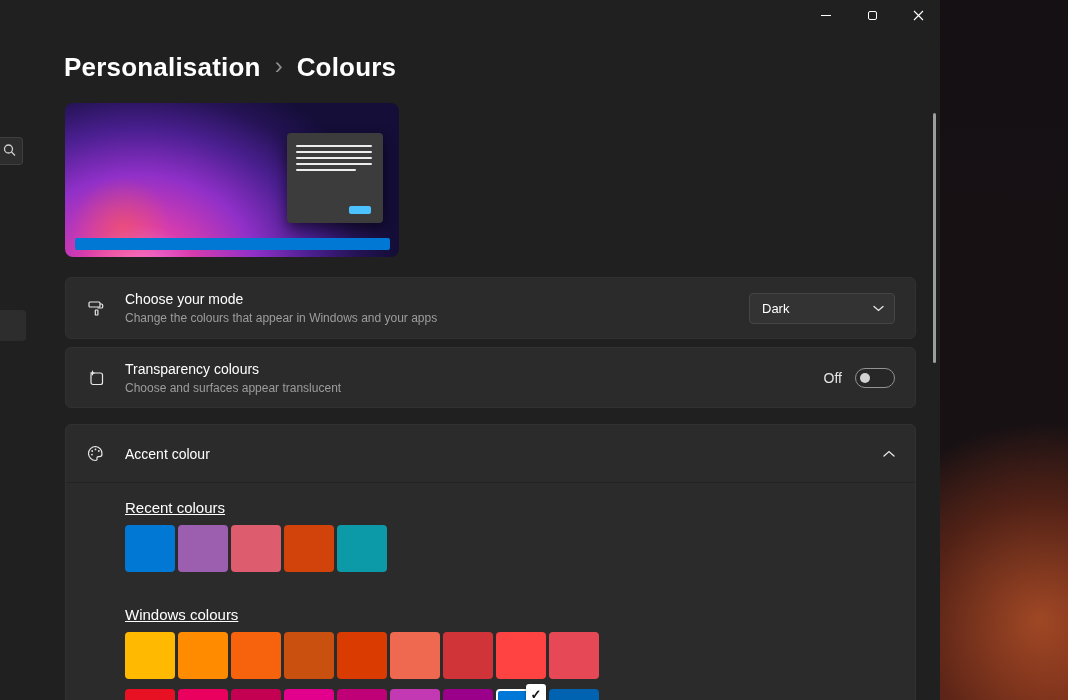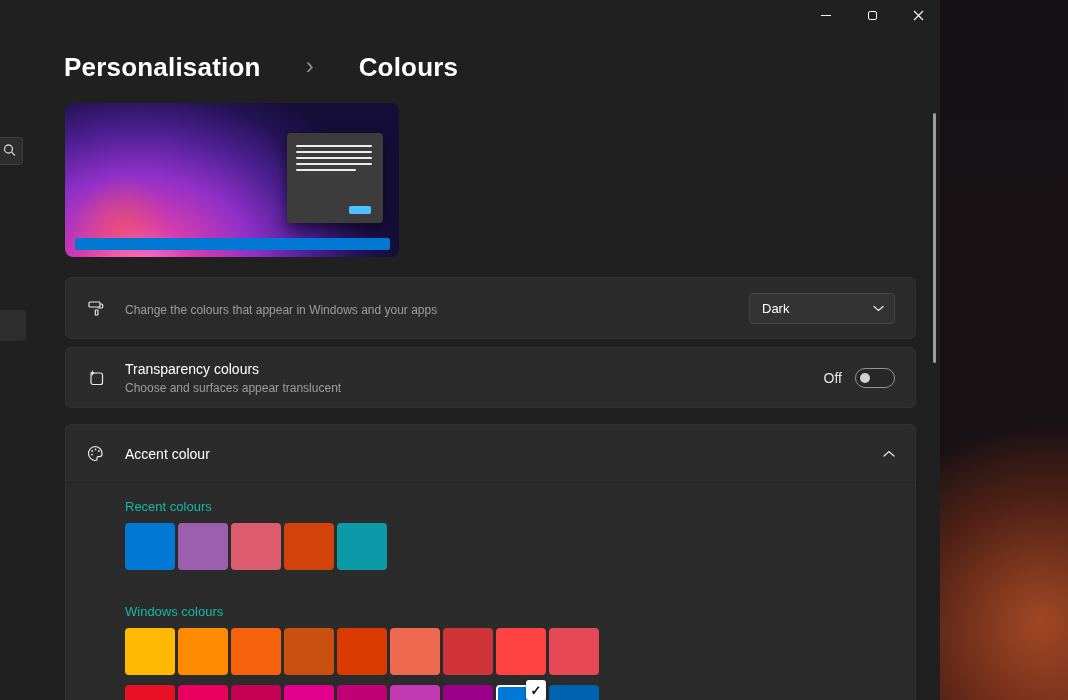--- a/index.html
+++ b/index.html
@@ -19,21 +19,21 @@
   .btn-min { left:803px; } .btn-max { left:849px; } .btn-close { left:896px; width:44px; }
   .glyph-min { width:10px; height:1px; background:#fff; }
   .glyph-max { width:9px; height:9px; border:1px solid #fff; border-radius:2px; }
 
   
   .search-sliver { position:absolute; left:0; top:137px; width:23px; height:28px; background:#2d2d2d; border:1px solid #3f3f3f; border-left:none; border-radius:0 4px 4px 0; }
   .search-sliver svg { position:absolute; left:2px; top:5px; }
   .nav-sliver { position:absolute; left:0; top:310px; width:26px; height:31px; background:#2d2d2d; border-radius:0 4px 4px 0; }
 
   
-  .breadcrumb { position:absolute; left:64px; top:52px; display:flex; align-items:center; color:#fff;gap:31px; }
+  .breadcrumb { position:absolute; left:64px; top:52px; display:flex; align-items:center; color:#fff; }
   .crumb { font-size:26px; font-weight:700; letter-spacing:.2px; }
   .crumb-sep { font-size:24px; color:#8f8f8f; margin:0 14px; transform:translateY(-2px); font-weight:400; }
 
   
   .preview-card {
     position:absolute; left:65px; top:103px; width:334px; height:154px; border-radius:8px; overflow:hidden;
     background:
       radial-gradient(circle 70px at 17% 80%, rgba(255,96,64,.45), rgba(0,0,0,0) 70%),
       radial-gradient(ellipse 280px 225px at 22% 108%, #ff7ad9 0%, #d83cae 20%, #9030c8 42%, #4a1f90 62%, #251356 78%, #140e38 92%),
       #0e0e24;
@@ -64,21 +64,21 @@
   .dd-dark { width:146px; }
   .dd-manual { width:124px; }
   .chevron-wrap { margin-left:18px; display:flex; align-items:center; }
 
   
   .toggle-label { font-size:14px; color:#e5e5e5; margin-right:13px; }
   .toggle { width:40px; height:20px; border:1px solid #939393; border-radius:11px; position:relative; background:#272727; }
   .toggle-knob { position:absolute; left:4px; top:4px; width:10px; height:10px; border-radius:50%; background:#d2d2d2; }
 
   
-  .section-label { font-size:13px; color:#14b8a6; }
+  .section-label { font-size:15px; color:#ffffff;text-decoration:underline; }
   .swatch-grid { display:flex; gap:3px; margin-top:9px; }
   .swatch { width:50px; height:47px; border-radius:4px; position:relative; }
   .swatch.selected { border:2px solid #fff; }
   .check-badge { position:absolute; top:-7px; right:-2px; width:20px; height:20px; background:#fff; border-radius:3px;
     display:flex; align-items:center; justify-content:center; color:#111; font-size:13px; font-weight:700;
     box-shadow:0 1px 3px rgba(0,0,0,.45); }
   .grid-gap { margin-top:34px; }
 
   
   .scrollbar-thumb { position:absolute; left:933px; top:113px; width:3px; height:250px; background:#9d9d9d; border-radius:2px; }
@@ -129,20 +129,21 @@
   <div class="card card-mode">
     <div class="card-row">
       <div class="row-icon">
         <svg width="18" height="18" viewBox="0 0 18 18" fill="none" stroke="#e8e8e8" stroke-width="1.2">
           <rect x="2" y="3" width="11" height="5" rx="1"></rect>
           <path d="M13 5h1.5a1.2 1.2 0 0 1 1.2 1.2v1.6a1.2 1.2 0 0 1-1.2 1.2H10.5"></path>
           <rect x="8.3" y="11" width="2.6" height="5" rx="0.6"></rect>
         </svg>
       </div>
       <div class="row-text">
+        <div class="row-title">Choose your mode</div>
         <div class="row-sub">Change the colours that appear in Windows and your apps</div>
       </div>
       <div class="dropdown dd-dark">
         <span>Dark</span>
         <svg width="11" height="7" viewBox="0 0 11 7">
             <path d="M1 1.5 L5.5 5.5 L10 1.5" stroke="#e8e8e8" fill="none" stroke-width="1.3" stroke-linecap="round"></path>
           </svg>
       </div>
     </div>
   </div>

